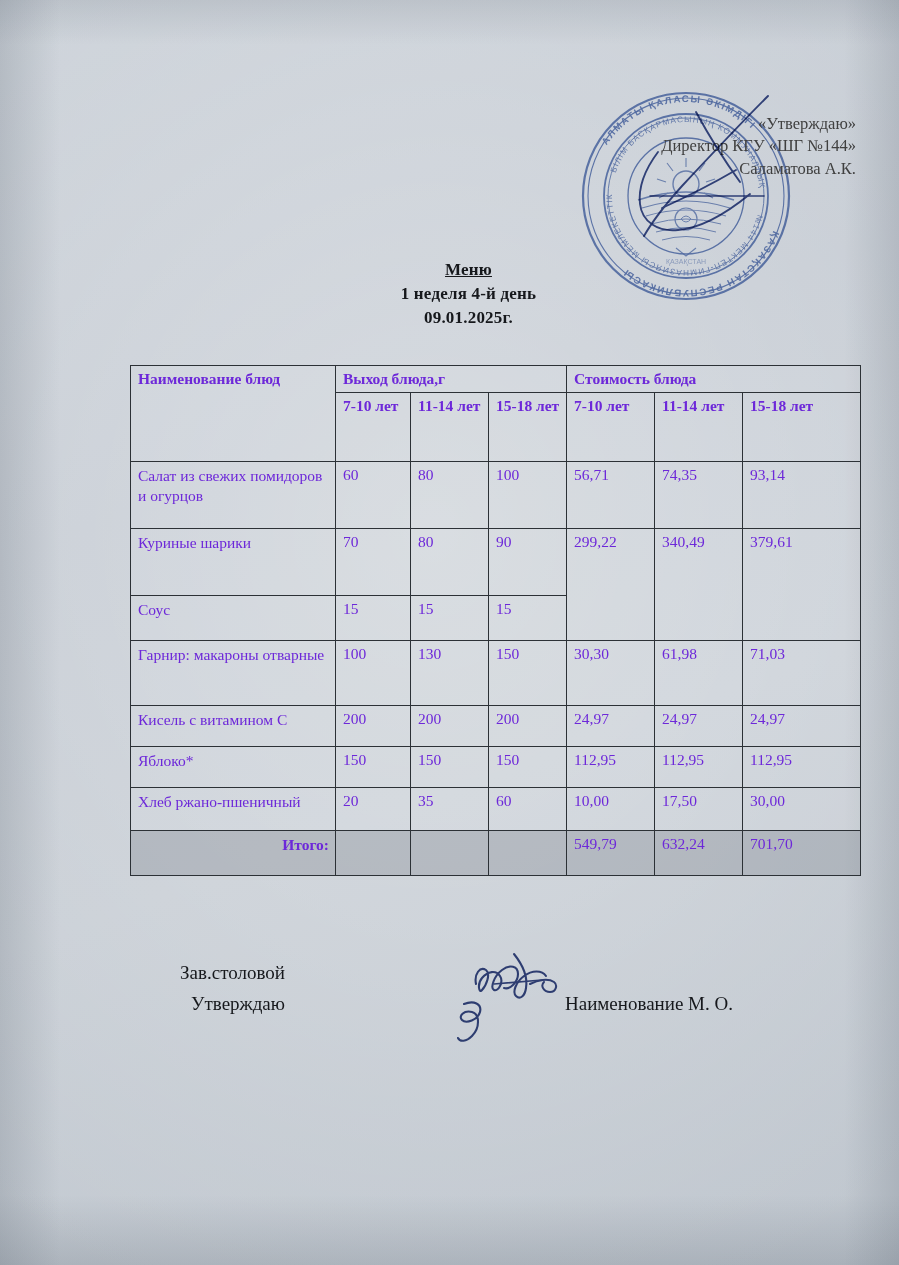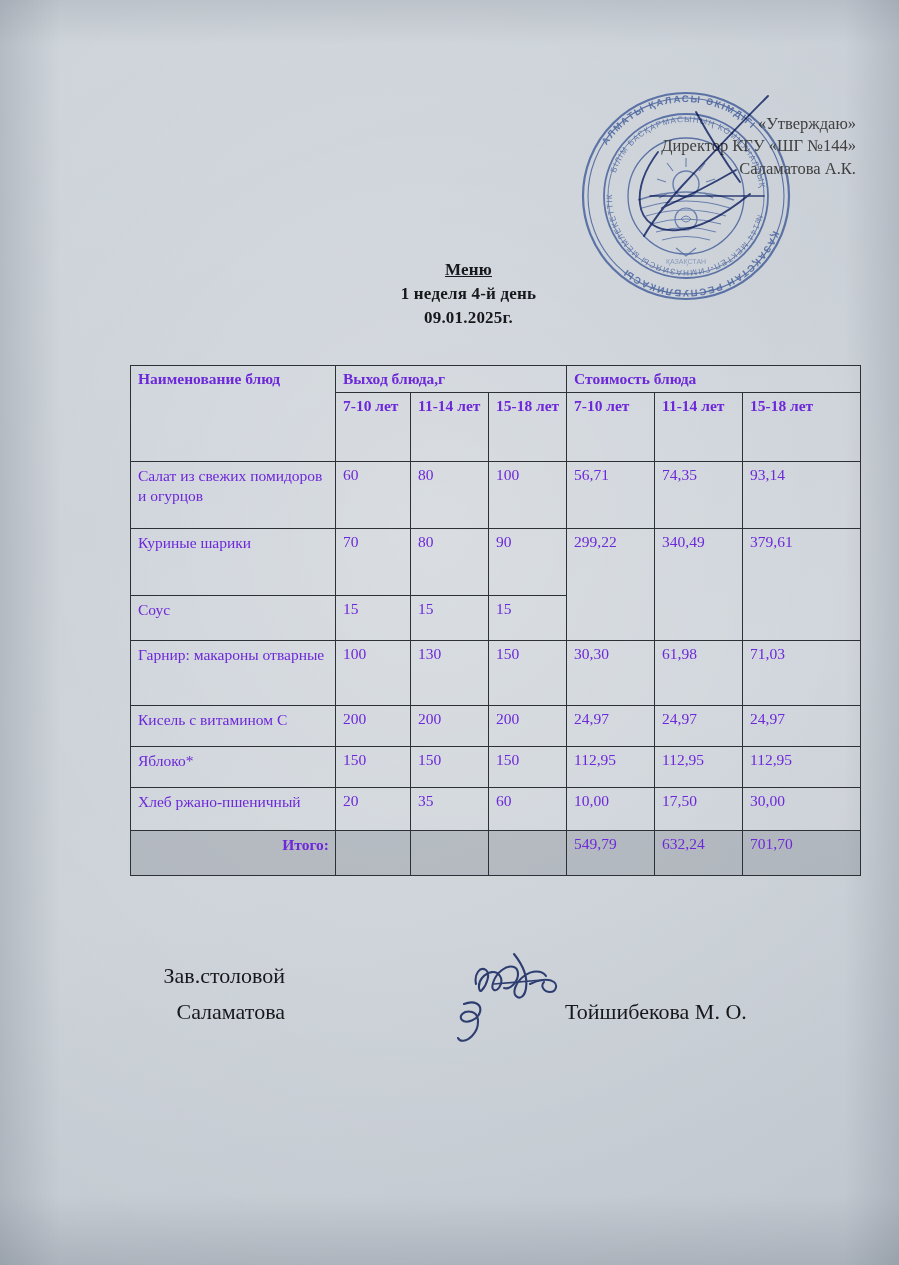--- a/index.html
+++ b/index.html
@@ -133,21 +133,21 @@
   .cell-mid { padding-top: 14px; }
   .cell-pad-lg { height: 60px; }
 
   
   .footer {
     position: absolute;
     left: 0;
     top: 958px;
     width: 899px;
     z-index: 2;
-    font-size: 22px;
+    font-size: 19px;
     line-height: 1.62;
     color: #16181c;
   }
   .footer-row {
     display: flex;
     align-items: flex-start;
   }
   .f-left {
     width: 285px;
     text-align: right;
@@ -370,21 +370,21 @@
       </g>
     </svg>
   </div>
 
   <div class="footer">
     <div class="footer-row">
       <div class="f-left">Зав.столовой</div>
       <div class="f-gap"></div>
     </div>
     <div class="footer-row">
-      <div class="f-left">Саламатова</div>
+      <div class="f-left">Утверждаю</div>
       <div class="f-gap"></div>
-      <div class="f-right">Тойшибекова М. О.</div>
+      <div class="f-right">Наименование М. О.</div>
     </div>
   </div>
 
 </div>
 
 <div class="vignette"></div>
 
 </body></html>

